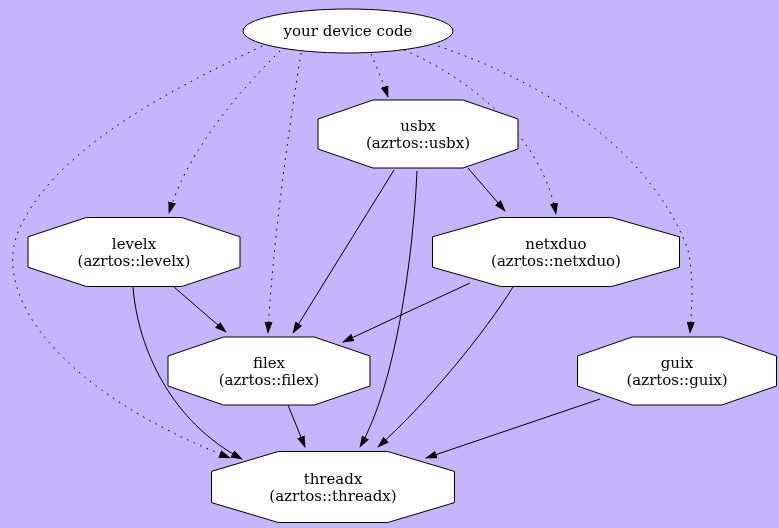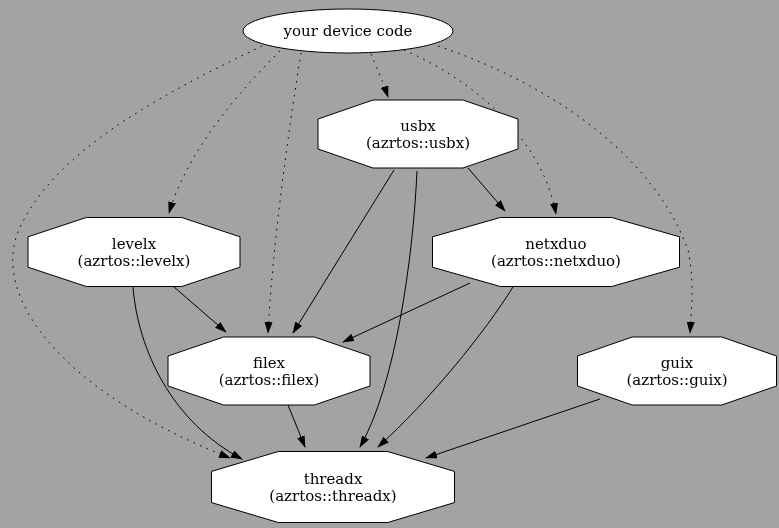--- a/index.html
+++ b/index.html
@@ -5,21 +5,21 @@
   html, body {
     margin: 0;
     padding: 0;
     background: #ffffff;
     font-family: "DejaVu Serif", "Liberation Serif", serif;
   }
   .canvas {
     position: relative;
     width: 779px;
     height: 528px;
-    background: #a3a3a3;
+    background: #c4b5fd;
     overflow: hidden;
   }
   svg { display: block; }
   .node-shape {
     fill: #ffffff;
     stroke: #000000;
     stroke-width: 1;
   }
   .node-label {
     fill: #000000;

